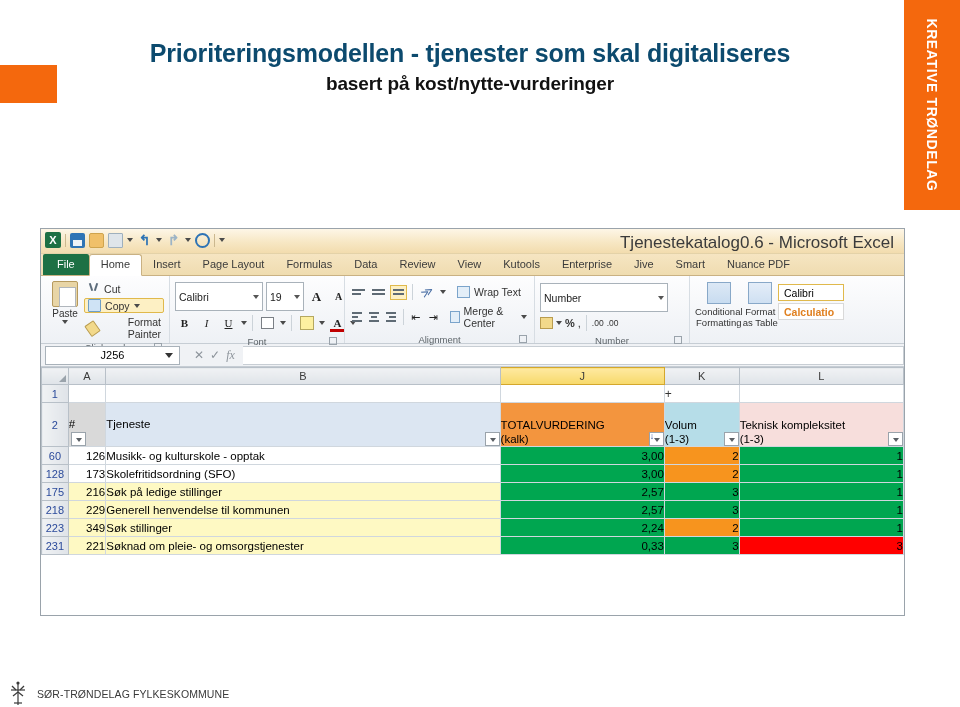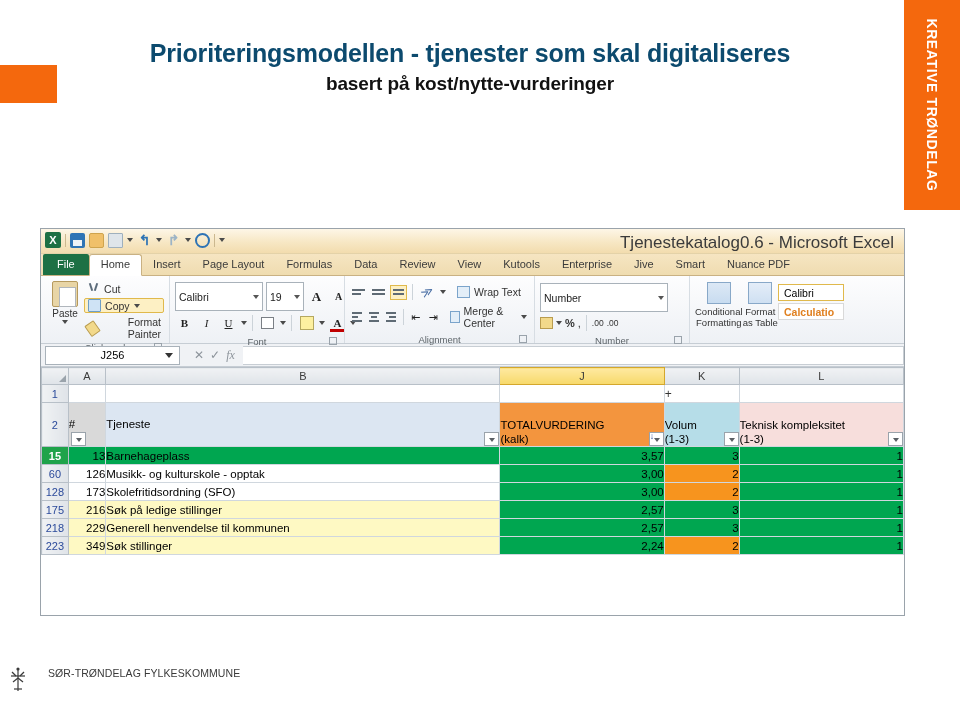--- a/index.html
+++ b/index.html
@@ -36,21 +36,21 @@
   .title-l1 {
     font-size: 25px; font-weight: bold; color: #0c4a6e; line-height: 1.25;
     letter-spacing: -0.2px;
   }
   .title-l2 {
     font-size: 19px; font-weight: bold; color: #111; margin-top: 4px;
     letter-spacing: -0.1px;
   }
 
   
-  .footer { position: absolute; left: 8px; bottom: 14px; display: flex; gap: 20px; }
+  .footer { position: absolute; left: 8px; bottom: 0; display: flex; align-items: center; gap: 9px; }
   .crest { width: 20px; height: 26px; position: relative; }
   .crest svg { display: block; }
   .footer-text { font-size: 10.5px; color: #3a3a3a; letter-spacing: 0.1px; font-weight: normal; }
 
   
   #excel {
     position: absolute; left: 40px; top: 228px; width: 865px; height: 388px;
     background: #ffffff;
     border: 1px solid #9aa3ab;
     overflow: hidden;
@@ -464,28 +464,20 @@
           </td>
           <td class="cell hdr2 l">
             <span class="ht">Teknisk kompleksitet</span>
             <span class="ht">(1-3)</span>
             <span class="filt" style="margin-top:-14px"></span>
           </td>
         </tr>
         </tbody>
           <tbody id="rows-body">
             <tr>
-              <th class="rowhdr sel">15</th>
-              <td class="cell r-num green">13</td>
-              <td class="cell r-txt green">Barnehageplass</td>
-              <td class="cell r-num green">3,57</td>
-              <td class="cell r-num green">3</td>
-              <td class="cell r-num green">1</td>
-            </tr>
-            <tr>
               <th class="rowhdr">60</th>
               <td class="cell r-num whitebg">126</td>
               <td class="cell r-txt whitebg">Musikk- og kulturskole - opptak</td>
               <td class="cell r-num green">3,00</td>
               <td class="cell r-num orange">2</td>
               <td class="cell r-num green">1</td>
             </tr>
             <tr>
               <th class="rowhdr">128</th>
               <td class="cell r-num whitebg">173</td>
@@ -510,20 +502,28 @@
               <td class="cell r-num green">3</td>
               <td class="cell r-num green">1</td>
             </tr>
             <tr>
               <th class="rowhdr">223</th>
               <td class="cell r-num graybg">349</td>
               <td class="cell r-txt graybg">Søk stillinger</td>
               <td class="cell r-num green">2,24</td>
               <td class="cell r-num orange">2</td>
               <td class="cell r-num green">1</td>
+            </tr>
+            <tr>
+              <th class="rowhdr">231</th>
+              <td class="cell r-num graybg">221</td>
+              <td class="cell r-txt graybg">Søknad om pleie- og omsorgstjenester</td>
+              <td class="cell r-num green">0,33</td>
+              <td class="cell r-num green">3</td>
+              <td class="cell r-num red">3</td>
             </tr>
           </tbody>
       </table>
     </div>
   </div>
 
   <div class="footer">
     <span class="crest">
       <svg width="20" height="26" viewBox="0 0 20 26">
         <g stroke="#3a3a3a" stroke-width="1.2" fill="none">

